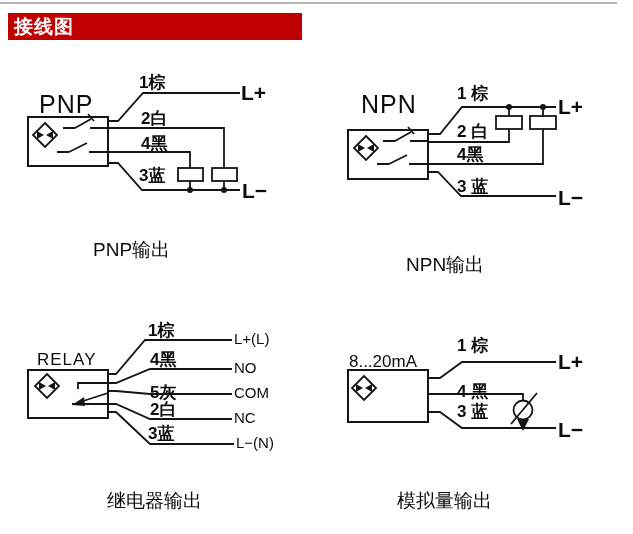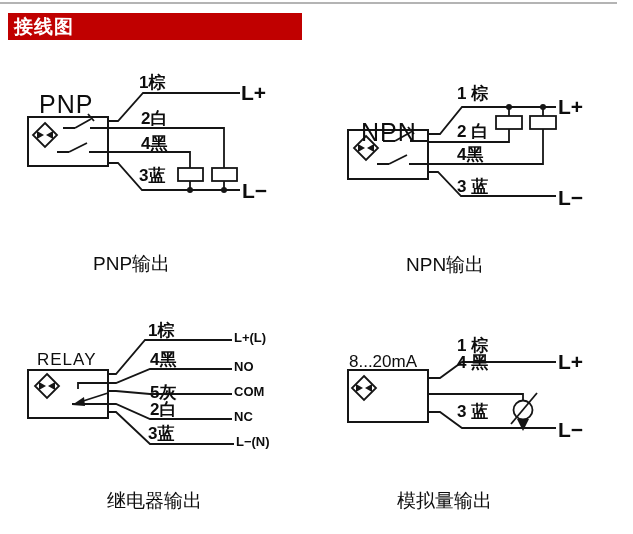--- a/index.html
+++ b/index.html
@@ -12,21 +12,21 @@
   .banner{
     position:absolute;left:8px;top:13px;width:294px;height:27px;
     background:#c00000;color:#fff;font-size:19px;font-weight:bold;
     line-height:27px;padding-left:6px;box-sizing:border-box;letter-spacing:1px;
   }
   .lbl{position:absolute;line-height:1;white-space:nowrap;color:#0d0d0d;}
   .dev{font-size:25px;letter-spacing:1px;}
   .dev-sm{font-size:17px;}
   .pin{font-size:17px;font-weight:bold;}
   .term{font-size:21px;font-weight:bold;}
-  .term2{font-size:13px;font-weight:bold;}
+  .term2{font-size:15px;font-weight:normal;}
   .cap{font-size:19px;}
   svg{position:absolute;left:0;top:0;}
   .w{fill:none;stroke:#151515;stroke-width:1.8;}
   .bx{fill:none;stroke:#151515;stroke-width:2;}
   .f{fill:#151515;stroke:none;}
 </style>
 </head>
 <body>
 
 <div class="toprule"></div>
@@ -103,23 +103,23 @@
   </g>
 </svg>
 
 <span class="lbl dev" style="left:39px;top:92px">PNP</span>
 <span class="lbl pin" style="left:139px;top:74px">1棕</span>
 <span class="lbl pin" style="left:141px;top:110px">2白</span>
 <span class="lbl pin" style="left:141px;top:135px">4黑</span>
 <span class="lbl pin" style="left:139px;top:167px">3蓝</span>
 <span class="lbl term" style="left:241px;top:82px">L+</span>
 <span class="lbl term" style="left:242px;top:180px">L−</span>
-<span class="lbl cap" style="left:93px;top:254px">PNP输出</span>
+<span class="lbl cap" style="left:93px;top:240px">PNP输出</span>
 
-<span class="lbl dev" style="left:361px;top:120px">NPN</span>
+<span class="lbl dev" style="left:361px;top:92px">NPN</span>
 <span class="lbl pin" style="left:457px;top:85px">1 棕</span>
 <span class="lbl pin" style="left:457px;top:123px">2 白</span>
 <span class="lbl pin" style="left:457px;top:146px">4黑</span>
 <span class="lbl pin" style="left:457px;top:178px">3 蓝</span>
 <span class="lbl term" style="left:558px;top:96px">L+</span>
 <span class="lbl term" style="left:558px;top:187px">L−</span>
 <span class="lbl cap" style="left:406px;top:255px">NPN输出</span>
 
 <span class="lbl dev-sm" style="left:37px;top:351px;letter-spacing:1px">RELAY</span>
 <span class="lbl pin" style="left:148px;top:322px">1棕</span>
@@ -129,17 +129,17 @@
 <span class="lbl pin" style="left:148px;top:425px">3蓝</span>
 <span class="lbl term2" style="left:234px;top:331px">L+(L)</span>
 <span class="lbl term2" style="left:234px;top:360px">NO</span>
 <span class="lbl term2" style="left:234px;top:385px">COM</span>
 <span class="lbl term2" style="left:234px;top:410px">NC</span>
 <span class="lbl term2" style="left:236px;top:435px">L−(N)</span>
 <span class="lbl cap" style="left:107px;top:491px">继电器输出</span>
 
 <span class="lbl dev-sm" style="left:349px;top:353px">8...20mA</span>
 <span class="lbl pin" style="left:457px;top:337px">1 棕</span>
-<span class="lbl pin" style="left:457px;top:354px">4 黑</span>
+<span class="lbl pin" style="left:457px;top:383px">4 黑</span>
 <span class="lbl pin" style="left:457px;top:403px">3 蓝</span>
 <span class="lbl term" style="left:558px;top:351px">L+</span>
 <span class="lbl term" style="left:558px;top:419px">L−</span>
 <span class="lbl cap" style="left:397px;top:491px">模拟量输出</span>
 
 </body></html>

